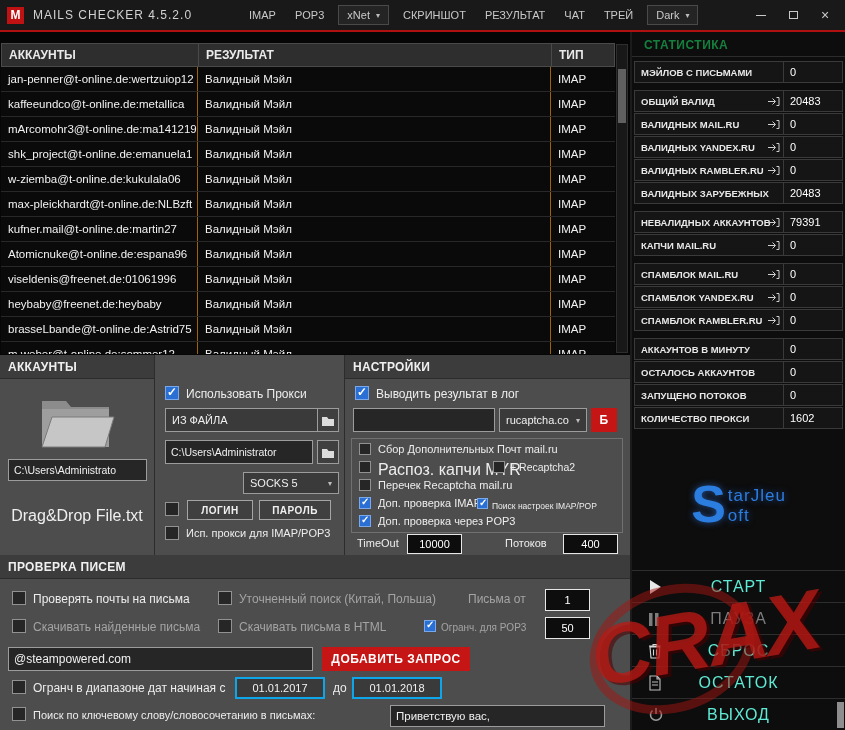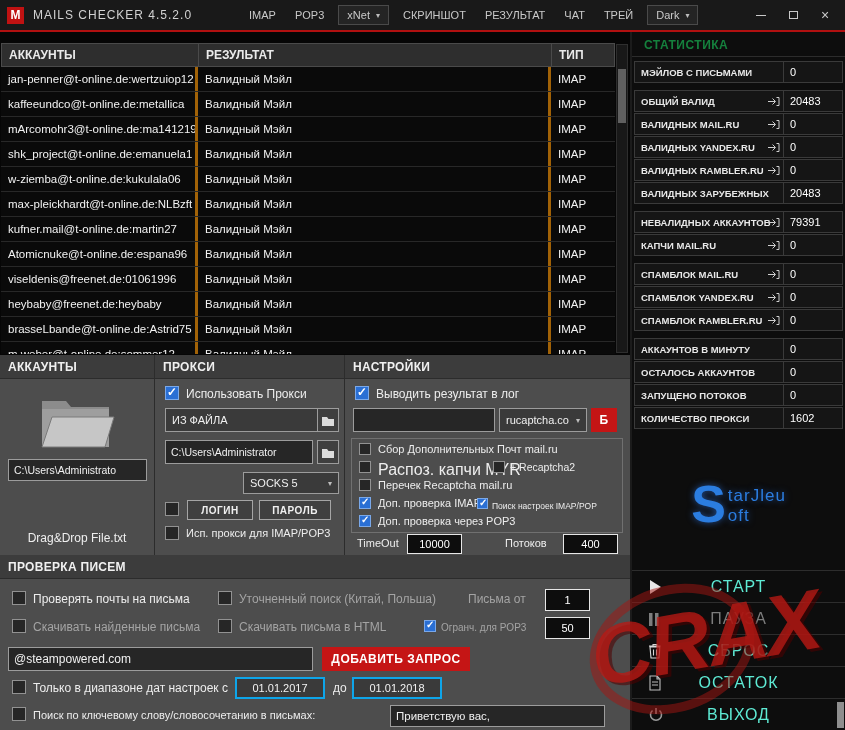--- a/index.html
+++ b/index.html
@@ -20,21 +20,21 @@
   .min-glyph { width:10px; height:1px; background:#c9c9c9; display:inline-block; }
   .max-glyph { width:9px; height:8px; border:1px solid #c9c9c9; display:inline-block; }
 
   
   .table-area { position:absolute; left:0; top:32px; width:630px; height:323px; background:#060606; padding:11px 0 0 0; }
   .thead { display:flex; height:24px; background:#2e2e2e; border:1px solid #4a4a4a; margin:0 15px 0 1px; }
   .th { color:#eaeaea; font-size:12px; font-weight:bold; padding:4px 7px; border-right:1px solid #4a4a4a; overflow:hidden; white-space:nowrap; }
   .th1 { width:197px; } .th2 { width:353px; } .th3 { flex:1; border-right:none; }
   .tbody { overflow:hidden; height:287px; margin:0 15px 0 1px; }
   .trow { display:flex; height:25px; border-bottom:1px solid #282828; background:#0a0a0a; }
-  .tc { color:#f2f2f2; font-size:11.5px; line-height:24px; padding:0 7px; white-space:nowrap; overflow:hidden; border-right:3px solid #a16207; }
+  .tc { color:#f2f2f2; font-size:11.5px; line-height:24px; padding:0 7px; white-space:nowrap; overflow:hidden; border-right:1px solid #a16207; }
   .tc1 { width:197px; } .tc2 { width:353px; } .tc3 { flex:1; border-right:none; }
   .scrollbar { position:absolute; right:2px; top:12px; width:12px; height:309px; background:#181818; border:1px solid #2e2e2e; }
   .sb-thumb { position:absolute; left:1px; top:24px; width:8px; height:54px; background:#606060; }
 
   
   .right-panel { position:absolute; left:632px; top:32px; width:213px; height:698px; background:#0d0d0d; }
   .stats-title { height:25px; color:#15803d; font-weight:bold; font-size:12px; letter-spacing:.5px; padding:6px 0 0 12px; border-bottom:1px solid #2c2c2c; }
   .stats-list { padding-top:4px; }
   .stat-gap { height:6px; }
   .stat-row { display:flex; height:22px; border:1px solid #3a3a3a; margin:0 2px 1px 2px; background:#151515; }
@@ -75,21 +75,21 @@
   .lbl.gray { color:#a4a4a4; }
 
   .tfield { position:absolute; background:#262626; border:1px solid #9c9c9c; color:#f0f0f0; font-size:11px; padding:4px 5px; outline:none; }
   .select { position:absolute; background:#3a3a3a; border:1px solid #9c9c9c; color:#f0f0f0; font-size:11px; display:flex; align-items:center; justify-content:space-between; padding:0 6px; cursor:pointer; }
   .btn { position:absolute; background:#404040; border:1px solid #a5a5a5; color:#f0f0f0; font-size:10px; font-weight:bold; display:flex; align-items:center; justify-content:center; letter-spacing:.5px; cursor:pointer; }
   .btn.red { background:#c51515; border:1px solid #c51515; color:#fff; font-size:12px; }
   .numfield { position:absolute; background:#0d0d0d; border:1px solid #e6e6e6; color:#fff; font-size:11px; text-align:center; outline:none; }
   .datefield { position:absolute; background:#3a3a3a; border:2px solid #0ea5e9; color:#f2f2f2; font-size:11px; text-align:center; outline:none; }
   .icon-btn { position:absolute; width:22px; height:24px; background:#3f3f3f; border:1px solid #9c9c9c; display:flex; align-items:center; justify-content:center; cursor:pointer; }
   .groupbox { position:absolute; border:1px solid #707070; }
-  .hint-text { position:absolute; color:#efefef; font-size:12px; width:100%; text-align:center;margin-top:24px; }
+  .hint-text { position:absolute; color:#efefef; font-size:16px; width:100%; text-align:center; }
 
   
   .letters { position:absolute; left:0; top:555px; width:630px; height:175px; background:#4d4d4d; }
   .corner-scroll { position:absolute; right:1px; bottom:2px; width:7px; height:26px; background:#8e8e8e; z-index:45; }
 </style>
 </head>
 <body>
 
 <div id="app">
 
@@ -380,21 +380,20 @@
           <path d="M4 8 h24 l5 6 h38 v6 H4 Z" fill="#8c8c8c"></path>
           <rect x="4" y="16" width="67" height="38" fill="#9e9e9e"></rect>
           <path d="M14 24 h62 l-9 30 H4 Z" fill="#c6c6c6" stroke="#7a7a7a" stroke-width="1"></path>
         </svg>
       </div>
       <input class="tfield" style="left: 8px; top: 104px; width: 139px; height: 22px; font-size: 10.5px;" value="C:\Users\Administrato">
       <div class="hint-text" style="top:152px;">Drag&amp;Drop File.txt</div>
     </div>
 
     <div class="panel panel-proxy">
-      <div class="panel-head">ПРОКСИ</div>
       <span class="cb checked" style="left:10px;top:31px;"></span>
       <span class="lbl" style="left:31px;top:32px;">Использовать Прокси</span>
 
       <div class="select" style="left:10px;top:53px;width:169px;height:24px;">
         <span>ИЗ ФАЙЛА</span>
         <span class="caret">▾</span>
       </div>
       <div class="icon-btn" style="left:162px;top:53px;">
         <svg width="14" height="11" viewBox="0 0 14 11">
             <path d="M1 2 h5 l1.5 2 H13 v7 H1 Z" fill="#dcdcdc"></path>
@@ -476,21 +475,21 @@
     <span class="cb" style="left:218px;top:64px;"></span>
     <span class="lbl gray" style="left:239px;top:65px;">Скачивать письма в HTML</span>
     <span class="cb small checked" style="left:424px;top:65px;"></span>
     <span class="lbl gray" style="left:441px;top:67px;font-size:10px;">Огранч. для POP3</span>
     <input class="numfield" style="left: 545px; top: 62px; width: 45px; height: 22px;" value="50">
 
     <input class="tfield" style="left: 8px; top: 92px; width: 305px; height: 24px; font-size: 12px;" value="@steampowered.com">
     <div class="btn red" style="left:322px;top:92px;width:148px;height:24px;">ДОБАВИТЬ ЗАПРОС</div>
 
     <span class="cb" style="left:12px;top:125px;"></span>
-    <span class="lbl" style="left:33px;top:126px;">Только в диапазоне дат настроек с</span>
+    <span class="lbl" style="left:33px;top:126px;">Огранч в диапазоне дат начиная с</span>
     <input class="datefield" style="left: 235px; top: 122px; width: 90px; height: 22px;" value="01.01.2017">
     <span class="lbl" style="left:333px;top:126px;">до</span>
     <input class="datefield" style="left: 352px; top: 122px; width: 90px; height: 22px;" value="01.01.2018">
 
     <span class="cb" style="left:12px;top:152px;"></span>
     <span class="lbl" style="left:33px;top:154px;font-size:11px;">Поиск по ключевому слову/словосочетанию в письмах:</span>
     <input class="tfield" style="left: 390px; top: 150px; width: 215px; height: 22px; font-size: 11.5px;" value="Приветствую вас,">
   </div>
 
   <div class="watermark">

